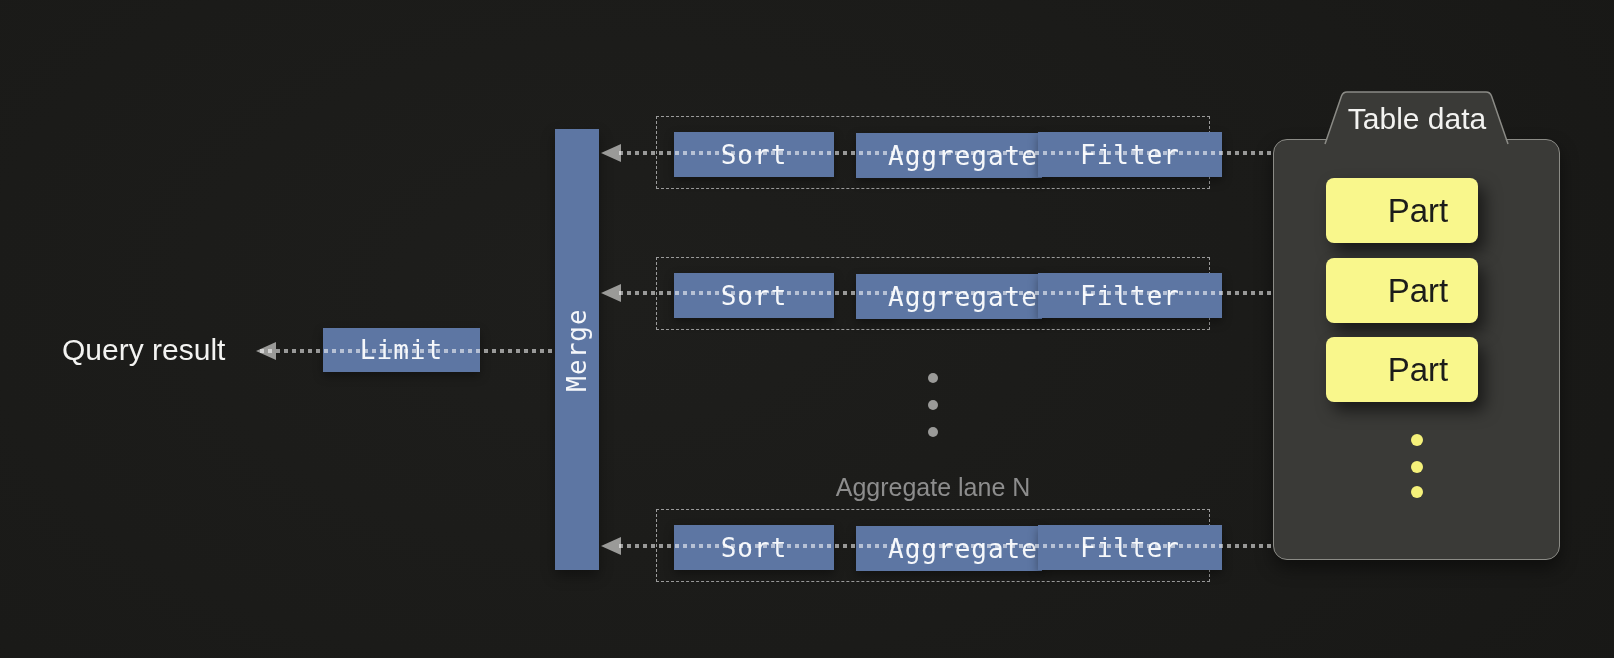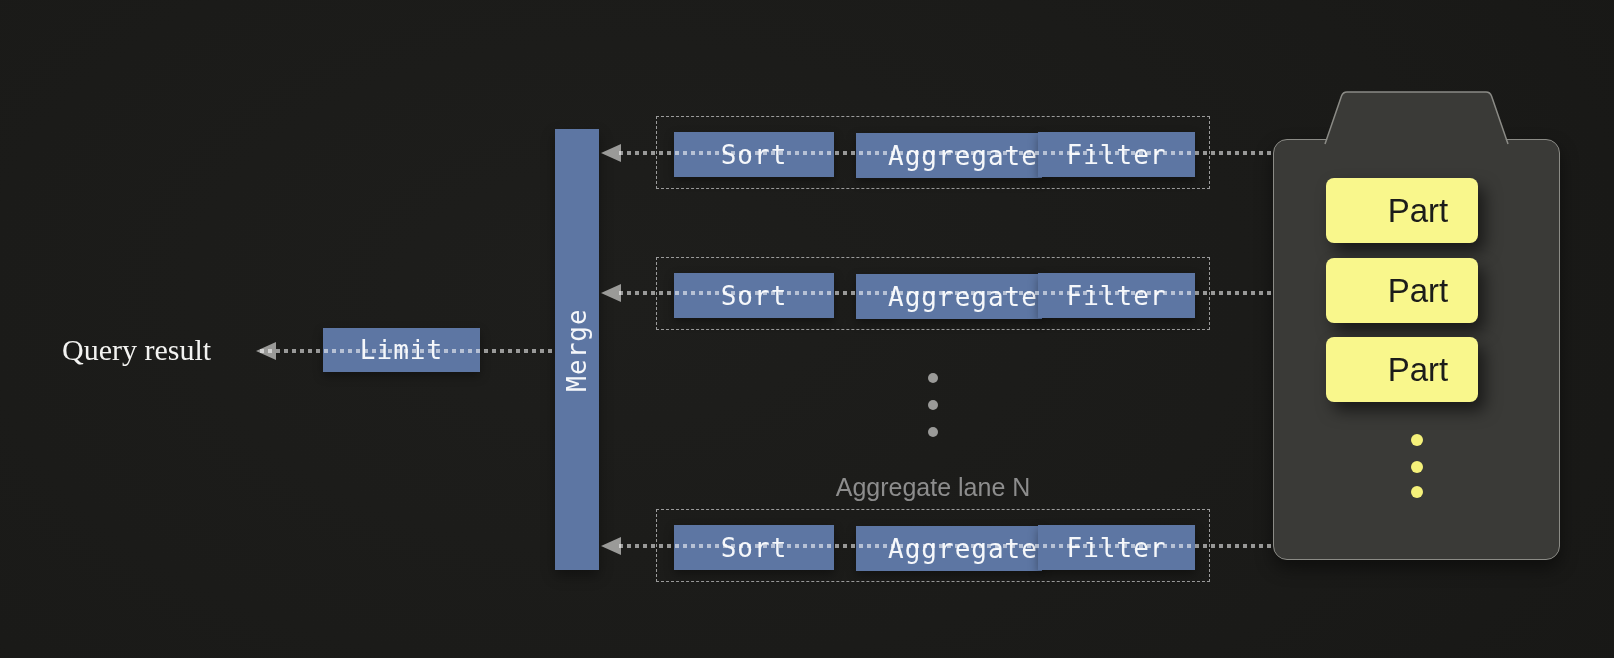--- a/index.html
+++ b/index.html
@@ -39,21 +39,21 @@
   .lane{
     position:absolute;left:656px;width:554px;height:73px;z-index:2;
     border:1px dashed #9b9b9b;box-sizing:border-box;
   }
   .lane-title{
     position:absolute;left:656px;width:554px;height:32px;z-index:2;
     color:#8d8d8d;font-size:25px;text-align:center;line-height:32px;
   }
   .lane .op-sort{left:17px;top:15px;width:160px;height:45px;}
   .lane .op-aggregate{left:199px;top:16px;width:158px;height:45px;padding-left:28px;}
-  .lane .op-filter{left:381px;top:15px;width:157px;height:45px;}
+  .lane .op-filter{left:381px;top:15px;width:184px;height:45px;}
   
   .merge-bar{
     position:absolute;left:555px;top:129px;width:44px;height:441px;z-index:5;
     background:#5d76a3;
     display:flex;align-items:center;justify-content:center;
     box-shadow:0 6px 12px rgba(0,0,0,0.35);
   }
   .merge-bar span{
     transform:rotate(-90deg);white-space:nowrap;
     color:#f5f7fa;font-family:"DejaVu Sans Mono", monospace;
@@ -64,21 +64,21 @@
     position:absolute;left:323px;top:328px;width:157px;height:44px;z-index:3;
     background:#5d76a3;
     display:flex;align-items:center;justify-content:center;
     color:#f5f7fa;font-family:"DejaVu Sans Mono", monospace;
     font-size:26px;letter-spacing:1px;
     box-shadow:0 4px 9px rgba(0,0,0,0.35);
   }
   
   .query-result{
     position:absolute;left:62px;top:333px;z-index:2;
-    color:#f3f3f1;font-size:30px;line-height:34px;font-family:Liberation Serif, serif;
+    color:#f3f3f1;font-size:30px;line-height:34px;
   }
   
   .dot{
     position:absolute;width:10px;height:10px;border-radius:50%;
     background:#9a9a98;z-index:2;
   }
   .ydot{
     position:absolute;width:12px;height:12px;border-radius:50%;
     background:#f5f17a;z-index:4;
   }
@@ -147,20 +147,21 @@
     <div class="op-box op-filter">Filter</div>
   </div>
   <div class="arrowhead" style="left:601px;top:537px;"></div>
   <div class="dotline" style="left:619px;top:544px;width:653px;"></div>
 
   <div class="table-container"></div>
   <svg class="table-tab" viewBox="0 0 208 60">
     <path d="M 12 60 L 28.5 10 Q 30 6 34 6 L 173 6 Q 177 6 178.5 10 L 195 60 Z" fill="#3a3a37"></path>
     <path d="M 12 58 L 28.5 10 Q 30 6 34 6 L 173 6 Q 177 6 178.5 10 L 195 58" fill="none" stroke="#8b8b86" stroke-width="1.5" stroke-linejoin="round"></path>
   </svg>
+  <div class="table-title">Table data</div>
 
   <div class="part-box" style="top:178px;">Part</div>
   <div class="part-box" style="top:258px;">Part</div>
   <div class="part-box" style="top:337px;">Part</div>
 
   <div class="ydot" style="left:1411px;top:434px;"></div>
   <div class="ydot" style="left:1411px;top:461px;"></div>
   <div class="ydot" style="left:1411px;top:486px;"></div>
 
 </div>

